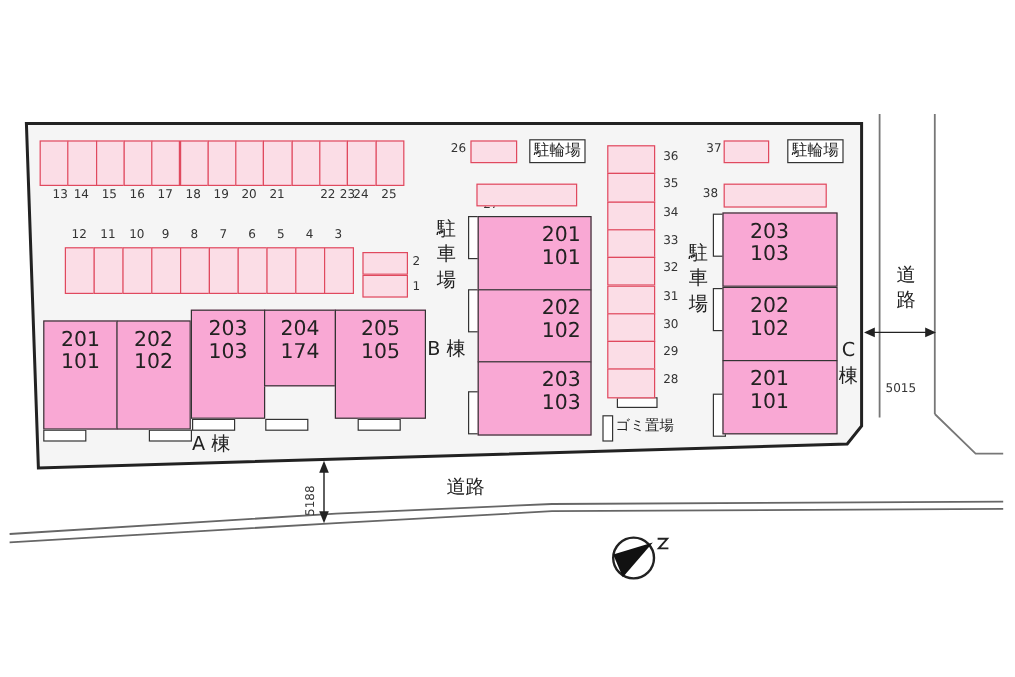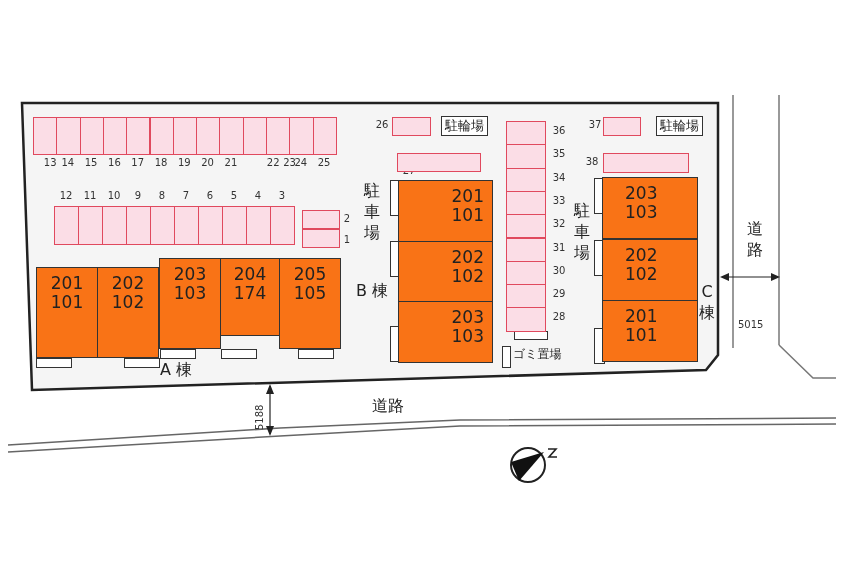--- a/index.html
+++ b/index.html
@@ -1,21 +1,21 @@
 <!DOCTYPE html>
 <html><head>
 <meta charset="utf-8">
 <style>
   html,body{margin:0;padding:0;background:#ffffff;}
   body{width:846px;height:564px;position:relative;overflow:hidden;font-family:"DejaVu Sans","Liberation Sans",sans-serif;color:#222;}
   .abs{position:absolute;}
   svg.base{position:absolute;left:0;top:0;}
   .spot{position:absolute;background:#fbdde6;border:1.5px solid #e0495e;box-sizing:border-box;}
   .num{position:absolute;font-size:10px;color:#333;text-align:center;width:24px;}
-  .unit{position:absolute;background:#f97316;border:1.5px solid #333;box-sizing:border-box;}
+  .unit{position:absolute;background:#f9a8d4;border:1.5px solid #333;box-sizing:border-box;}
   .ulabel{position:absolute;font-size:17px;line-height:19px;color:#222;text-align:center;}
   .lbl{position:absolute;font-size:16px;color:#222;}
   .vlabel{position:absolute;font-size:16px;line-height:21px;width:18px;text-align:center;color:#222;}
   .boxlbl{position:absolute;border:1.5px solid #333;background:#fff;font-size:13px;padding:0 3px;line-height:18px;}
   .dim{position:absolute;font-size:10px;color:#333;}
 </style>
 </head>
 <body>
 
 <svg class="base" width="846" height="564">
@@ -168,27 +168,27 @@
       <div>202</div>
       <div>102</div>
     </div>
   </div>
 <div class="unit" style="left: 159px; top: 258px; width: 62px; height: 91px;">
     <div class="ulabel" style="left: 0px; right: 0px; top: 6px;">
       <div>203</div>
       <div>103</div>
     </div>
   </div>
-<div class="unit" style="left: 220px; top: 258px; width: 60px; height: 78px;">
+<div class="unit" style="left: 220px; top: 258px; width: 60px; height: 64px;">
     <div class="ulabel" style="left: 0px; right: 0px; top: 6px;">
       <div>204</div>
       <div>174</div>
     </div>
   </div>
-<div class="unit" style="left: 279px; top: 258px; width: 62px; height: 91px;">
+<div class="unit" style="left: 279px; top: 258px; width: 76px; height: 91px;">
     <div class="ulabel" style="left: 0px; right: 0px; top: 6px;">
       <div>205</div>
       <div>105</div>
     </div>
   </div>
 <div class="abs" style="left: 36px; top: 358px; width: 34px; height: 8px; border: 1.5px solid rgb(51, 51, 51); background: rgb(255, 255, 255);"></div>
 <div class="abs" style="left: 124px; top: 358px; width: 34px; height: 8px; border: 1.5px solid rgb(51, 51, 51); background: rgb(255, 255, 255);"></div>
 <div class="abs" style="left: 160px; top: 349px; width: 34px; height: 8px; border: 1.5px solid rgb(51, 51, 51); background: rgb(255, 255, 255);"></div>
 <div class="abs" style="left: 221px; top: 349px; width: 34px; height: 8px; border: 1.5px solid rgb(51, 51, 51); background: rgb(255, 255, 255);"></div>
 <div class="abs" style="left: 298px; top: 349px; width: 34px; height: 8px; border: 1.5px solid rgb(51, 51, 51); background: rgb(255, 255, 255);"></div>

